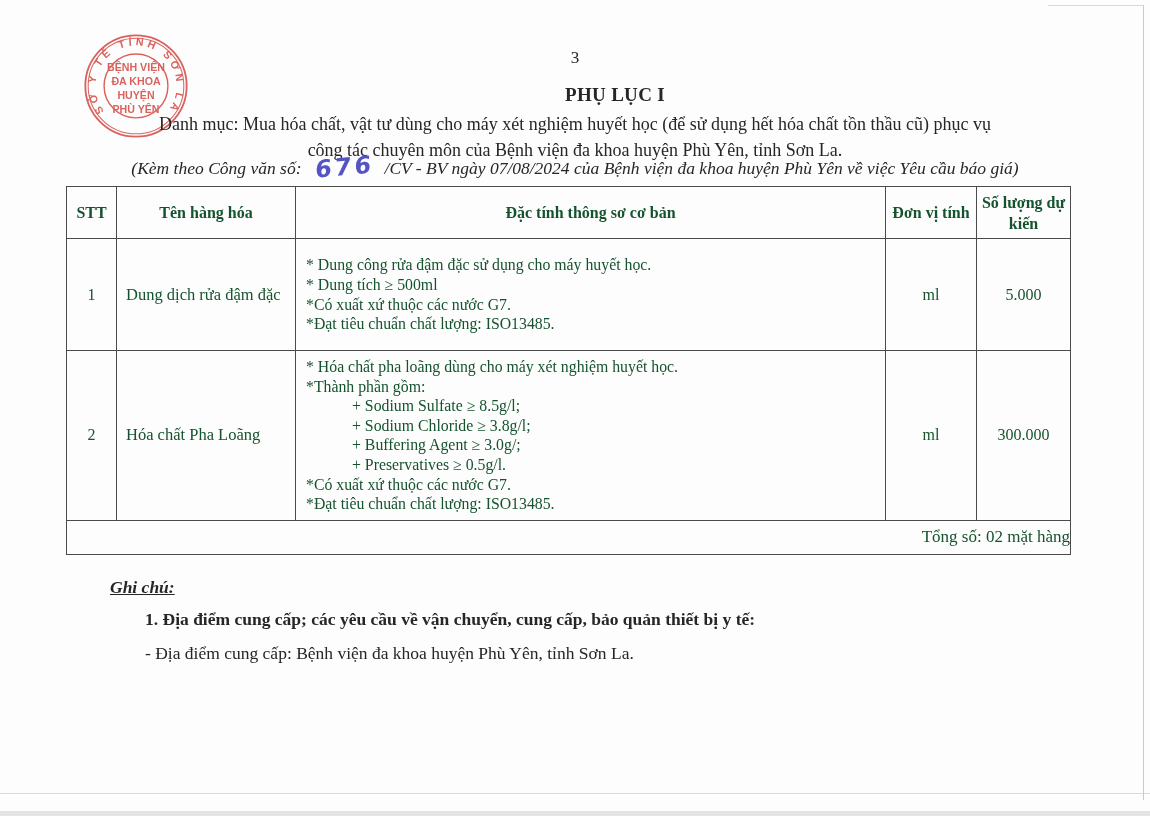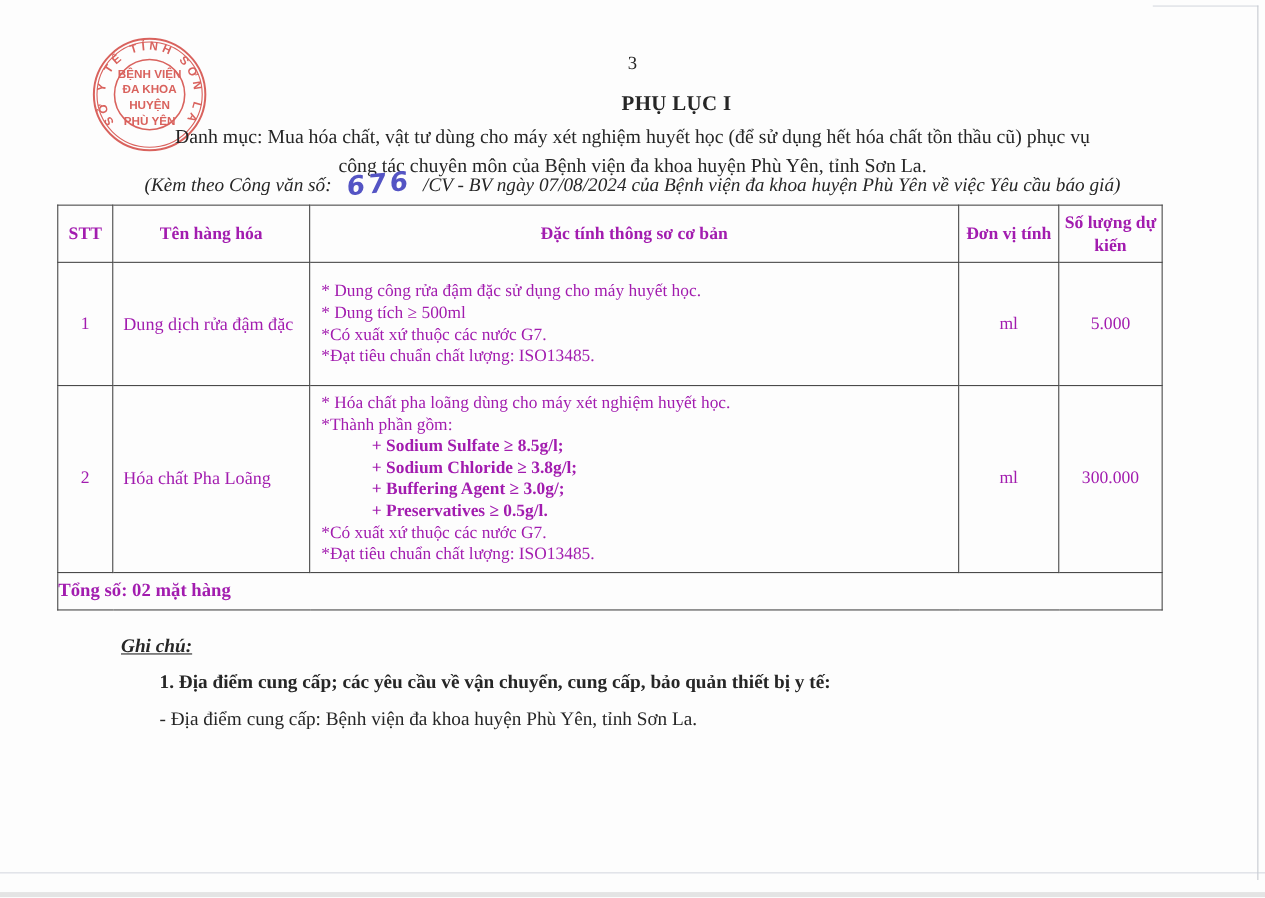--- a/index.html
+++ b/index.html
@@ -20,34 +20,34 @@
     display:inline-block; transform:rotate(-5deg) skewX(-8deg);
     margin:0 10px 0 14px; position:relative; top:1px; letter-spacing:3px;
     line-height:10px;
   }
 
   
   .stamp { position:absolute; left:60px; top:22px; width:152px; height:132px; mix-blend-mode:multiply; opacity:0.92; }
 
   
   .doc-table {
-    position:absolute; top:186px; left:52px; width:1004px;
-    border-collapse:collapse; table-layout:fixed; font-size:16px; color:#a21caf;
+    position:absolute; top:186px; left:66px; width:1004px;
+    border-collapse:collapse; table-layout:fixed; font-size:16px; color:#14532d;
   }
   .doc-table th, .doc-table td { border:1.5px solid #4a4a4a; padding:0; }
   .doc-table th { font-weight:bold; text-align:center; vertical-align:middle; line-height:21px; padding:4px 2px; }
   .row-header { height:52px; }
   .cell-center { text-align:center; vertical-align:middle; }
   .cell-name { vertical-align:middle; padding-left:9px !important; font-size:16.5px; }
   .cell-specs { vertical-align:middle; padding:6px 6px 6px 10px !important; }
   .spec-line { font-size:15.8px; line-height:19.6px; }
-  .spec-line.indent { padding-left:46px;font-weight:bold; }
+  .spec-line.indent { padding-left:46px; }
   .row1 { height:112px; }
   .row2 { height:157px; }
-  .foot-row td { height:33px; text-align:left; font-weight:bold; font-size:17px; }
+  .foot-row td { height:33px; text-align:right; font-weight:normal; font-size:17px; }
 
   
   .notes { position:absolute; top:577px; left:110px; width:900px; font-size:17.5px; }
   .notes-heading { font-weight:bold; text-decoration:underline; margin-bottom:10px;font-style:italic; }
   .note-item { margin-left:35px; margin-bottom:12px; line-height:22px; }
   .note-item.bold { font-weight:bold; }
 
   
   .edge-right  { position:absolute; right:6px; top:5px; bottom:16px; width:1px; background:#b9bec6; opacity:.8; }
   .edge-top    { position:absolute; right:6px; top:5px; width:96px; height:1px; background:#c4c9d1; opacity:.7; }

